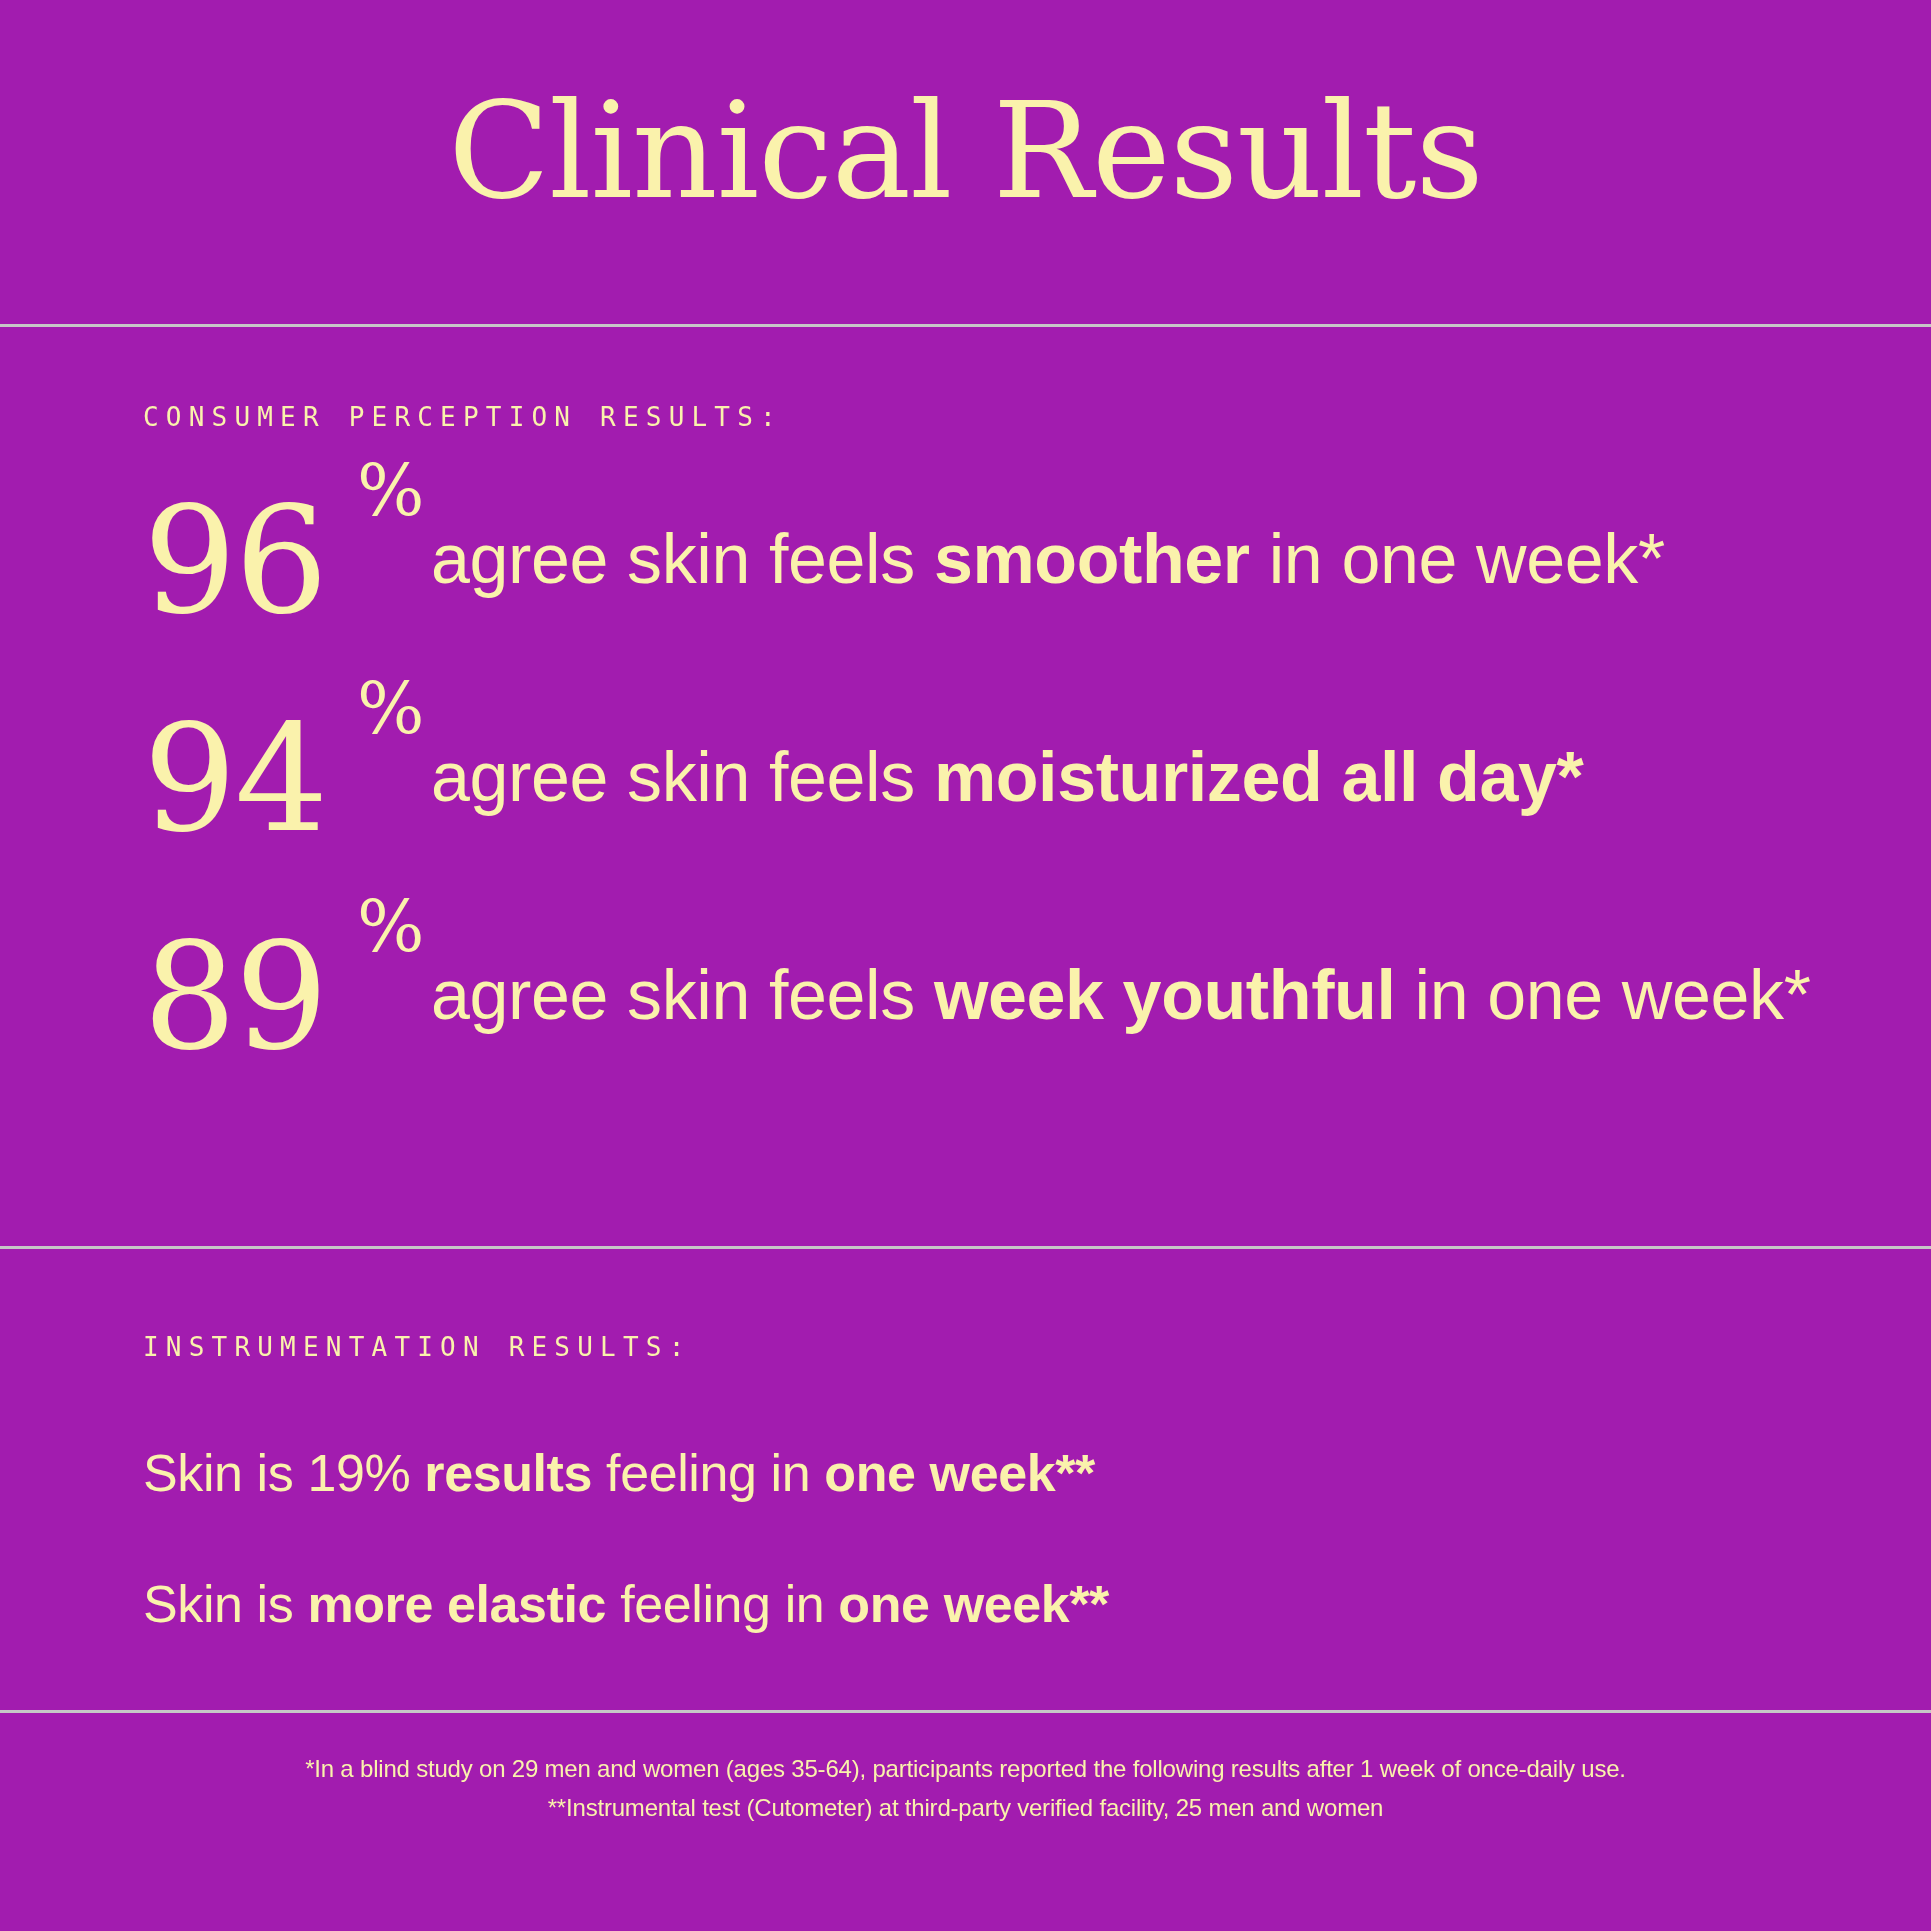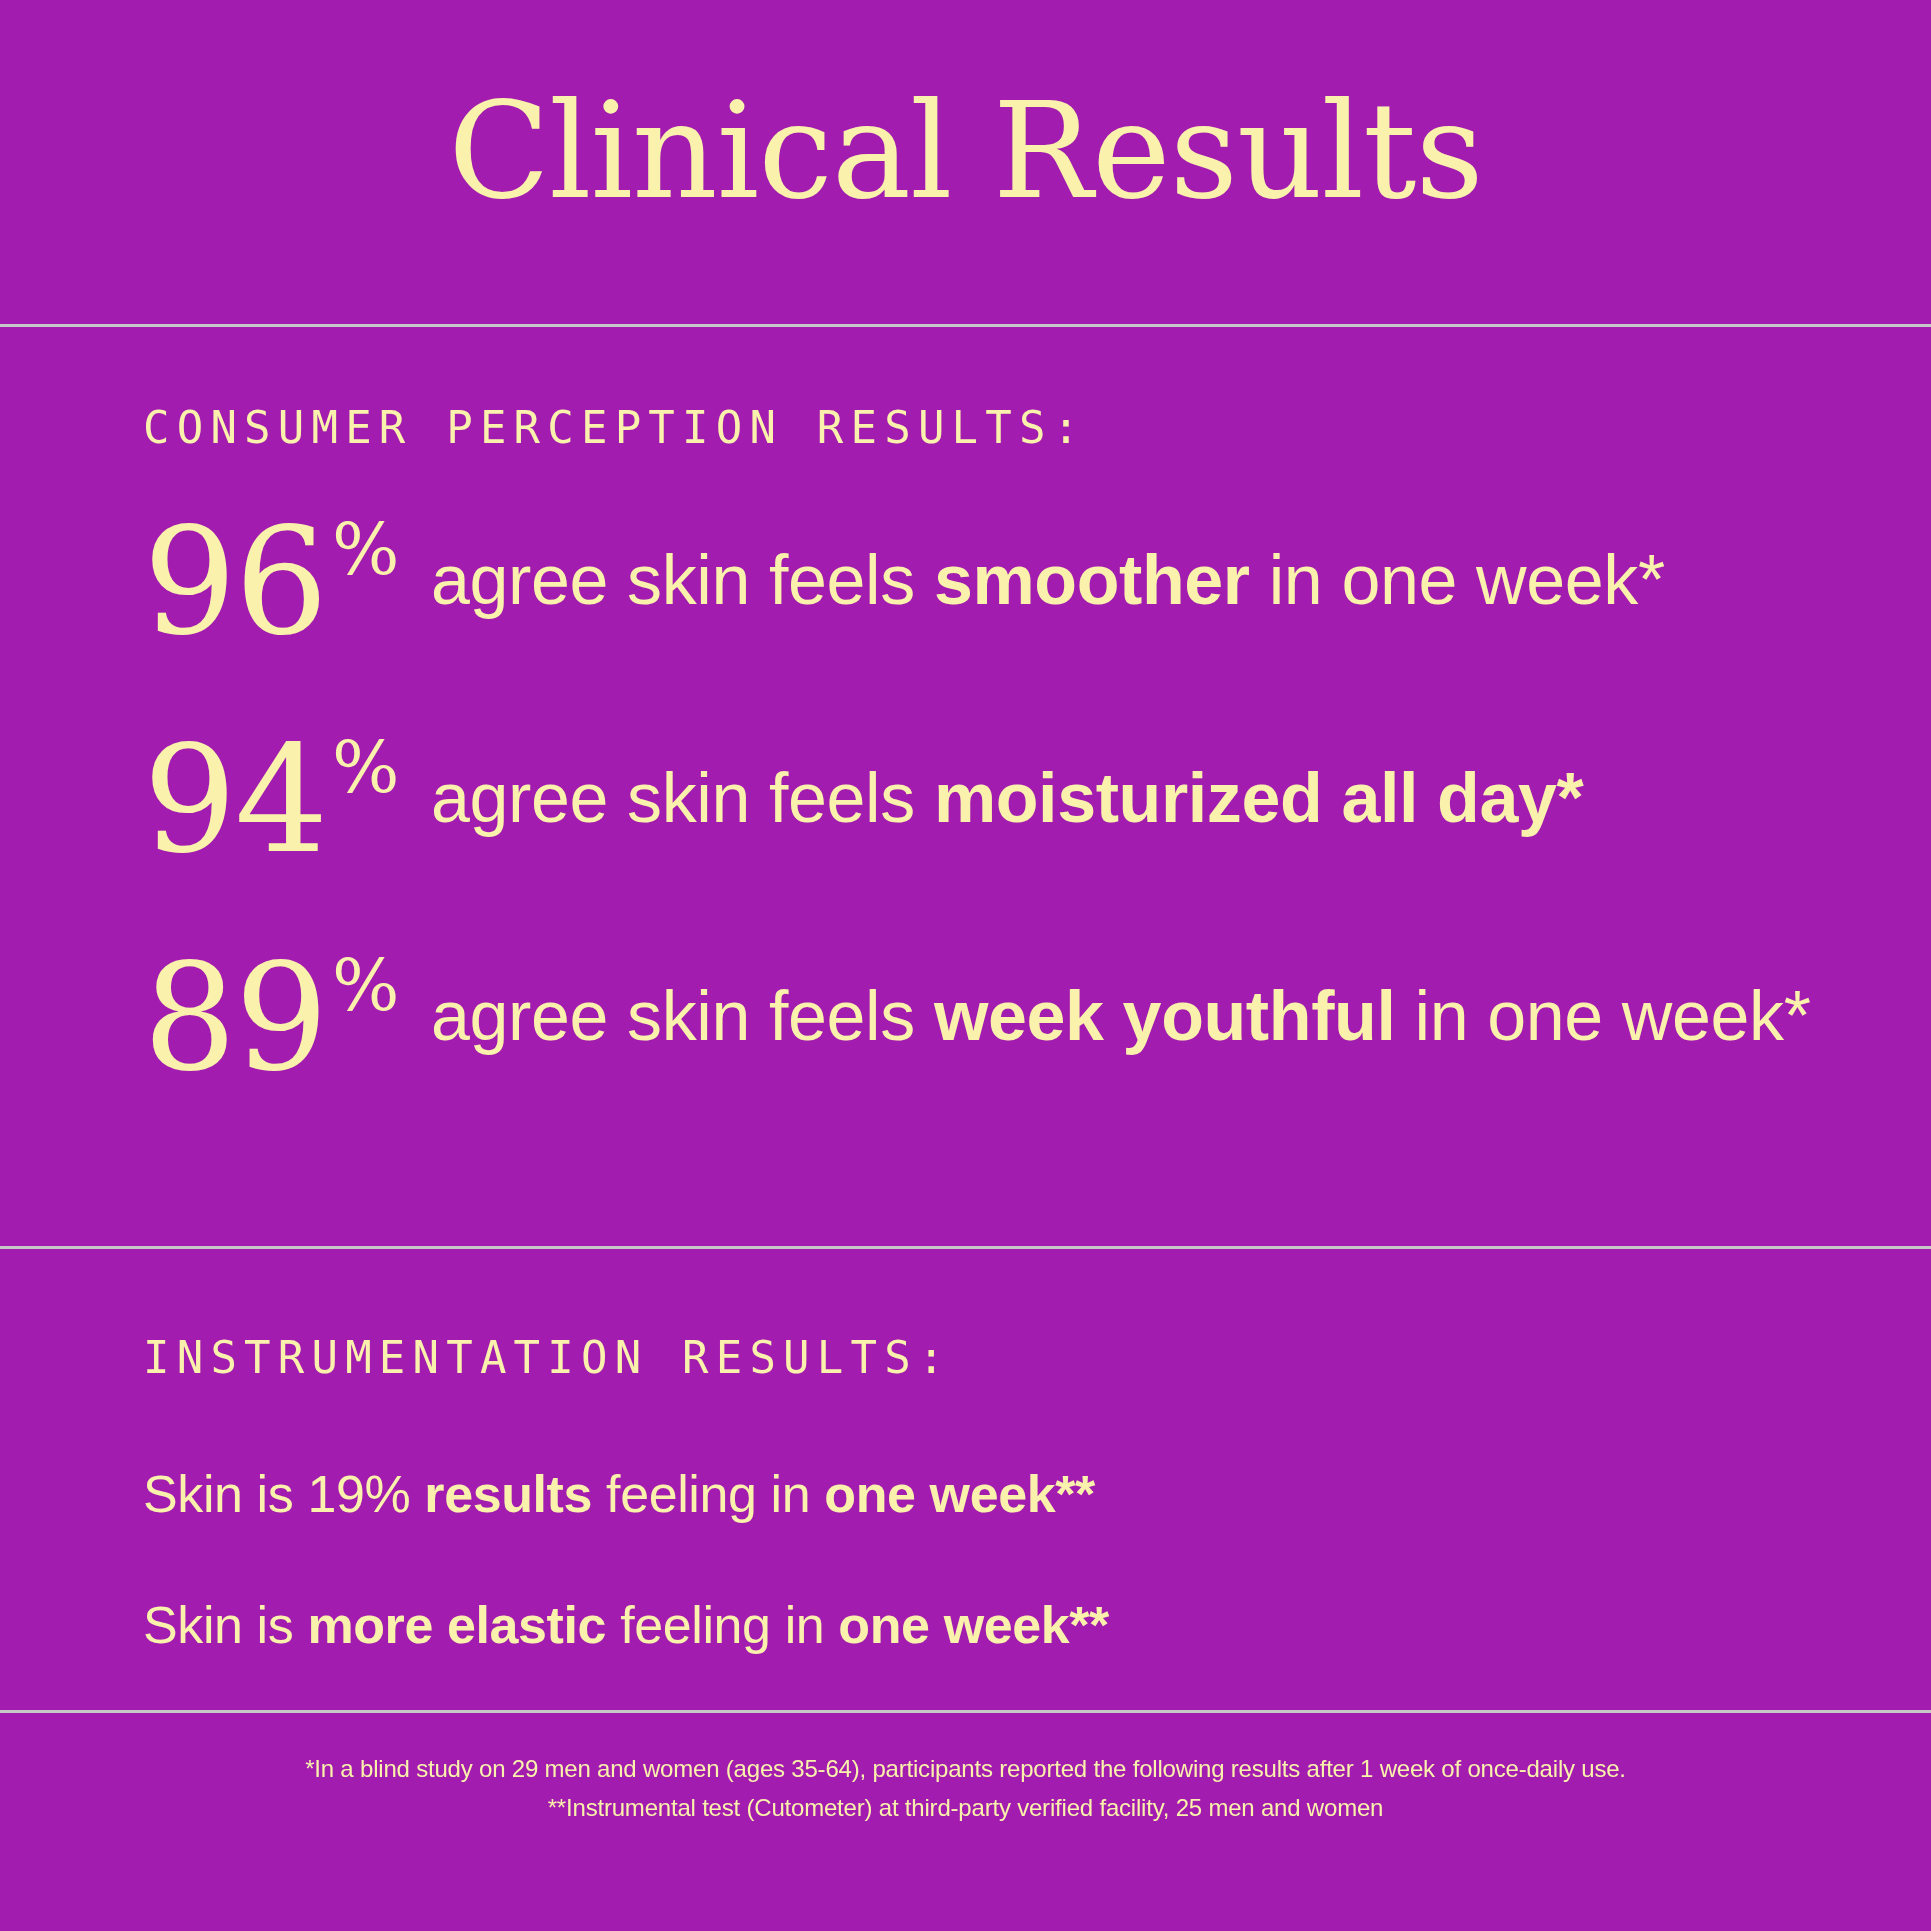--- a/index.html
+++ b/index.html
@@ -55,21 +55,21 @@
   
   .section-consumer {
     flex: 0 0 919px;
     padding: 0 0 0 143px;
     box-sizing: border-box;
     position: relative;
   }
 
   .section-label {
     font-family: "DejaVu Sans Mono", "Liberation Mono", monospace;
-    font-size: 44px;
+    font-size: 26px;
     letter-spacing: 7.2px;
     color: #FAF2AC;
     font-weight: 400;
     white-space: nowrap;
   }
   .section-consumer .section-label { padding-top: 75px; }
 
   .stat-list {
     margin: 0;
     padding: 0;
@@ -78,23 +78,24 @@
 
   .stat-row {
     display: flex;
     align-items: baseline;
     height: 218px;
   }
   .stat-row:first-child { margin-top: 56px; }
 
   .stat-figure {
     display: flex;
-    align-items: center;
+    align-items: flex-start;
     width: 288px;
     flex: 0 0 288px;
+    gap: 25px;
   }
   .stat-number {
     font-family: "DejaVu Serif", "Liberation Serif", serif;
     font-size: 147px;
     line-height: 1;
     color: #FAF2AC;
     font-weight: 400;
     letter-spacing: -1.9px;
   }
   .stat-percent {

